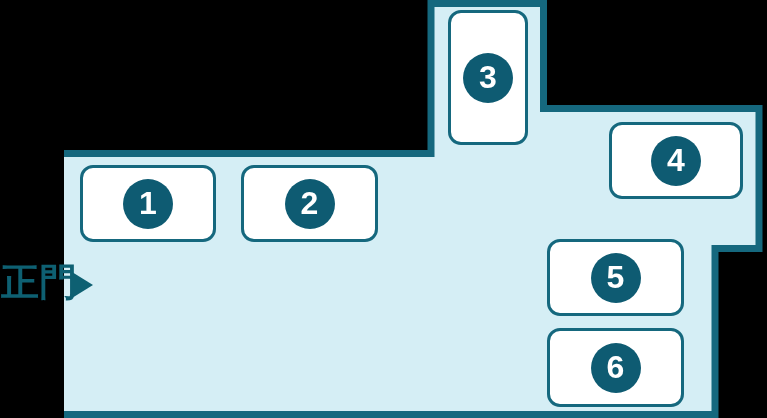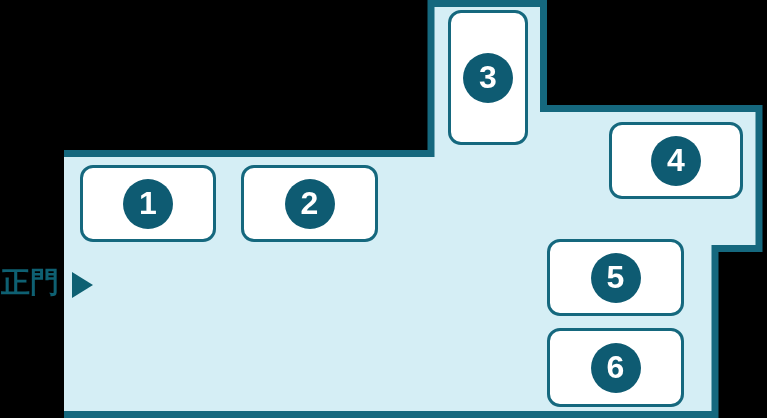--- a/index.html
+++ b/index.html
@@ -37,21 +37,21 @@
     stroke-width: 7;
     stroke-linejoin: miter;
     stroke-linecap: butt;
   }
   .gate {
     position: absolute;
     left: 1px;
     top: 266px;
     width: 62px;
     color: var(--gate-text);
-    font-size: 29px;
+    font-size: 38px;
     font-weight: bold;
     line-height: 32px;
     letter-spacing: 0px;
     white-space: nowrap;
   }
   .gate-arrow {
     position: absolute;
     left: 72px;
     top: 272px;
     width: 0; height: 0;

